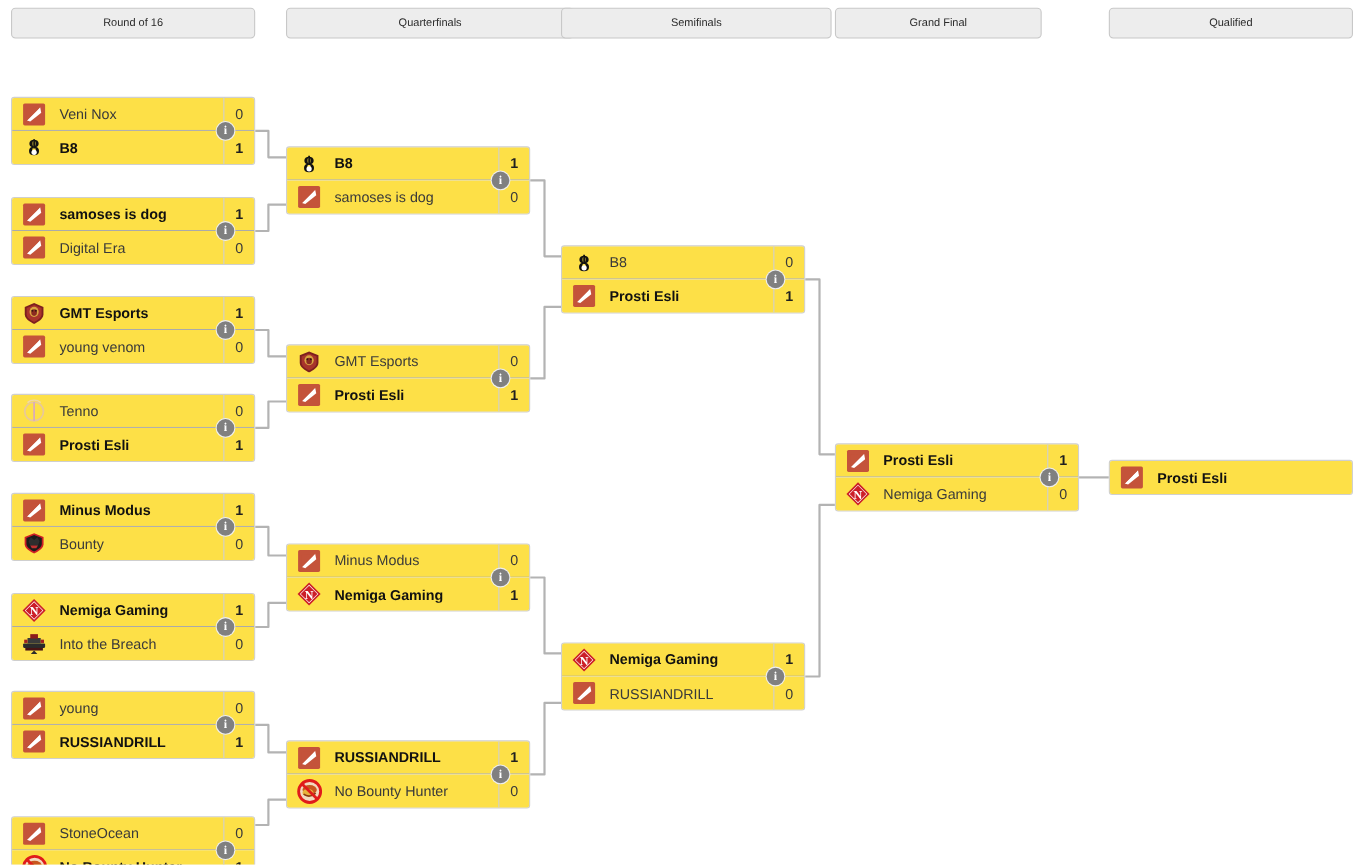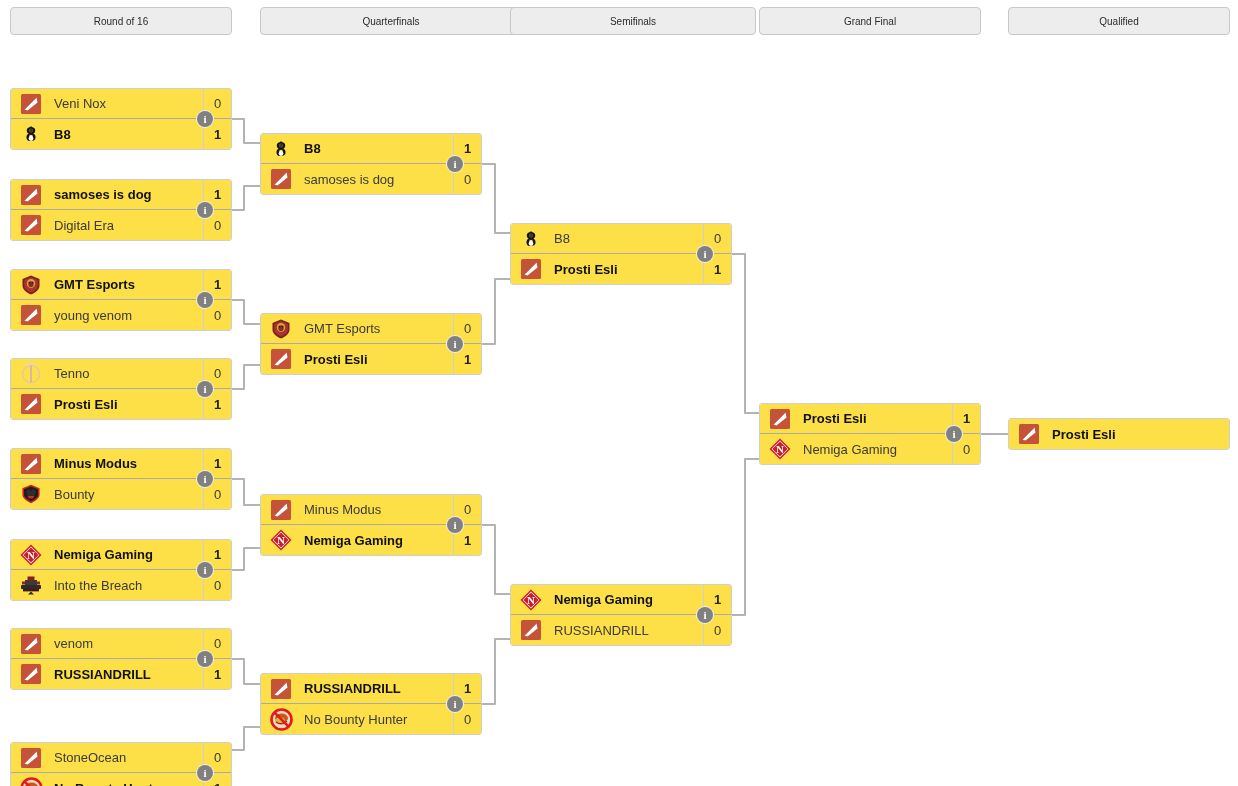--- a/index.html
+++ b/index.html
@@ -164,21 +164,21 @@
       <path d="M482,704 H495 V639 H510"></path>
       <path d="M732,254 H745 V413 H759"></path>
       <path d="M732,615 H745 V459 H759"></path>
       <path d="M981,434 H1008"></path>
     </svg>
 
   <div id="headers-layer">
       <div class="round-header" style="left: 10px; top: 7px; width: 222px;">Round of 16</div>
       <div class="round-header" style="left: 260px; top: 7px; width: 262px;">Quarterfinals</div>
       <div class="round-header" style="left: 510px; top: 7px; width: 246px;">Semifinals</div>
-      <div class="round-header" style="left: 759px; top: 7px; width: 222px;">Grand Final</div>
+      <div class="round-header" style="left: 759px; top: 7px; width: 188px;">Grand Final</div>
       <div class="round-header" style="left: 1008px; top: 7px; width: 222px;">Qualified</div>
     </div>
   <div id="matches-layer">
       <div class="match" style="left: 10px; top: 88px; width: 222px;">
         <div class="match-row top">
           <span class="logo">
             <svg class="lg" width="22" height="22" viewBox="0 0 22 22">
               <rect x="1" y="1" width="20" height="20" rx="1.5" fill="#c4533a"></rect>
               <path d="M4.5 16.5 L16.5 4.5 L17.5 9.5 L7.5 17.5 Z" fill="#ffffff"></path>
               <path d="M4.5 5.5 L4.5 16.5 L16.5 4.5 Z" fill="#c4533a"></path>
@@ -357,21 +357,21 @@
           <span class="logo">
             <svg class="lg" width="22" height="22" viewBox="0 0 22 22">
               <rect x="1" y="1" width="20" height="20" rx="1.5" fill="#c4533a"></rect>
               <path d="M4.5 16.5 L16.5 4.5 L17.5 9.5 L7.5 17.5 Z" fill="#ffffff"></path>
               <path d="M4.5 5.5 L4.5 16.5 L16.5 4.5 Z" fill="#c4533a"></path>
               <path d="M4.8 5.2 L16.4 16.8" stroke="#ffffff" stroke-width="0" fill="none"></path>
               <path d="M4.5 4.5 L14.5 4.5 L4.5 12.5 Z" fill="#ffffff" opacity="0"></path>
               <path d="M5 5 L17 17 L17 12 L9.5 5 Z" fill="#ffffff" opacity="0"></path>
             </svg>
           </span>
-          <span class="team-name loser">venom</span>
+          <span class="team-name loser">young</span>
           <span class="score loser">0</span>
         </div>
         <div class="match-row bottom">
           <span class="logo">
             <svg class="lg" width="22" height="22" viewBox="0 0 22 22">
               <rect x="1" y="1" width="20" height="20" rx="1.5" fill="#c4533a"></rect>
               <path d="M4.5 16.5 L16.5 4.5 L17.5 9.5 L7.5 17.5 Z" fill="#ffffff"></path>
               <path d="M4.5 5.5 L4.5 16.5 L16.5 4.5 Z" fill="#c4533a"></path>
               <path d="M4.8 5.2 L16.4 16.8" stroke="#ffffff" stroke-width="0" fill="none"></path>
               <path d="M4.5 4.5 L14.5 4.5 L4.5 12.5 Z" fill="#ffffff" opacity="0"></path>

